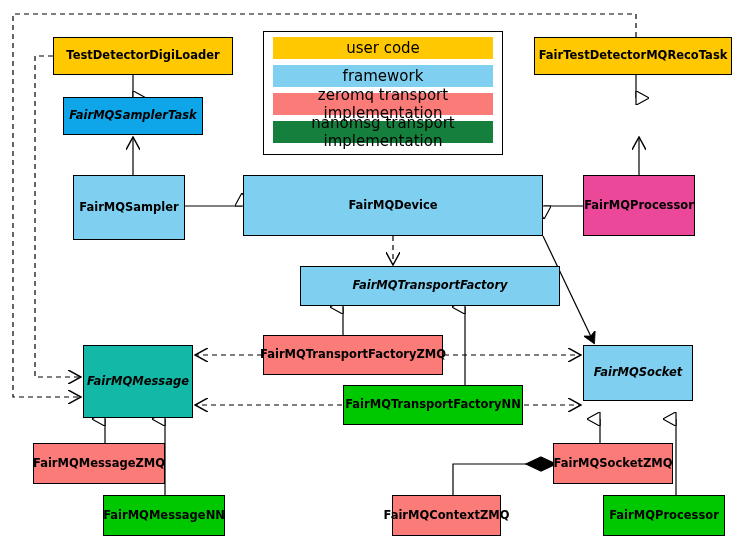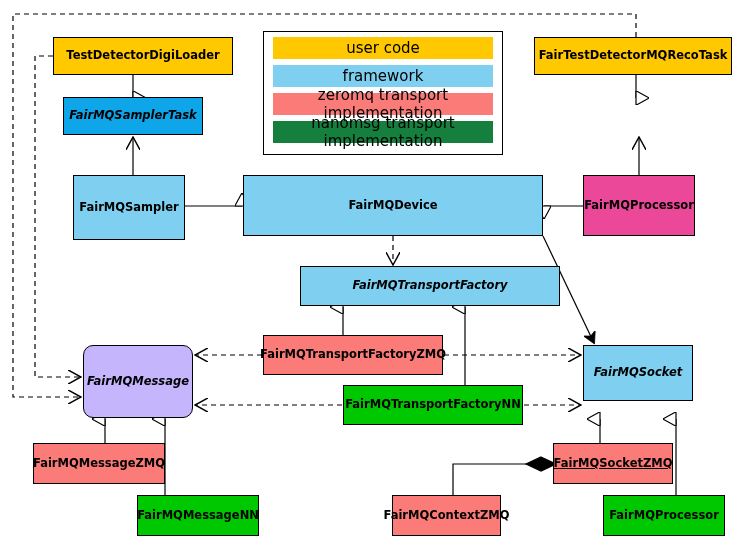--- a/index.html
+++ b/index.html
@@ -185,21 +185,21 @@
 
   <div class="node" style="left: 53px; top: 37px; width: 180px; height: 38px; background: rgb(255, 200, 0);">TestDetectorDigiLoader</div>
   <div class="node" style="left: 534px; top: 37px; width: 198px; height: 38px; background: rgb(255, 200, 0);">FairTestDetectorMQRecoTask</div>
   <div class="node italic" style="left: 63px; top: 97px; width: 140px; height: 38px; background: #0ea5e9;">FairMQSamplerTask</div>
   <div class="node" style="left: 73px; top: 175px; width: 112px; height: 65px; background: rgb(127, 208, 240);">FairMQSampler</div>
   <div class="node" style="left: 243px; top: 175px; width: 300px; height: 61px; background: rgb(127, 208, 240);">FairMQDevice</div>
   <div class="node" style="left: 583px; top: 175px; width: 112px; height: 61px; background: #ec4899;">FairMQProcessor</div>
   <div class="node italic" style="left: 263px; top: 266px; width: 260px; height: 40px; background: rgb(127, 208, 240); margin-left: 37px;">FairMQTransportFactory</div>
   <div class="node" style="left: 263px; top: 335px; width: 180px; height: 40px; background: rgb(250, 123, 119);">FairMQTransportFactoryZMQ</div>
   <div class="node" style="left: 343px; top: 385px; width: 180px; height: 40px; background: rgb(0, 200, 0);">FairMQTransportFactoryNN</div>
-  <div class="node italic" style="left: 83px; top: 345px; width: 110px; height: 73px; background: #c4b5fd; border-radius: 10px;">FairMQMessage</div>
+  <div class="node italic" style="left: 83px; top: 345px; width: 110px; height: 73px; background: #14b8a6;">FairMQMessage</div>
   <div class="node italic" style="left: 583px; top: 345px; width: 110px; height: 56px; background: rgb(127, 208, 240);">FairMQSocket</div>
   <div class="node" style="left: 33px; top: 443px; width: 132px; height: 41px; background: rgb(250, 123, 119);">FairMQMessageZMQ</div>
-  <div class="node" style="left: 103px; top: 495px; width: 122px; height: 41px; background: rgb(0, 200, 0); margin-left: 34px;">FairMQMessageNN</div>
-  <div class="node" style="left: 553px; top: 443px; width: 120px; height: 41px; background: rgb(250, 123, 119); text-decoration: underline;">FairMQSocketZMQ</div>
+  <div class="node" style="left: 103px; top: 495px; width: 122px; height: 41px; background: rgb(0, 200, 0);">FairMQMessageNN</div>
+  <div class="node" style="left: 553px; top: 443px; width: 120px; height: 41px; background: rgb(250, 123, 119);">FairMQSocketZMQ</div>
   <div class="node" style="left: 392px; top: 495px; width: 109px; height: 41px; background: rgb(250, 123, 119);">FairMQContextZMQ</div>
   <div class="node" style="left: 603px; top: 495px; width: 122px; height: 41px; background: rgb(0, 200, 0);">FairMQProcessor</div>
 
 </div>
 
 </body></html>

